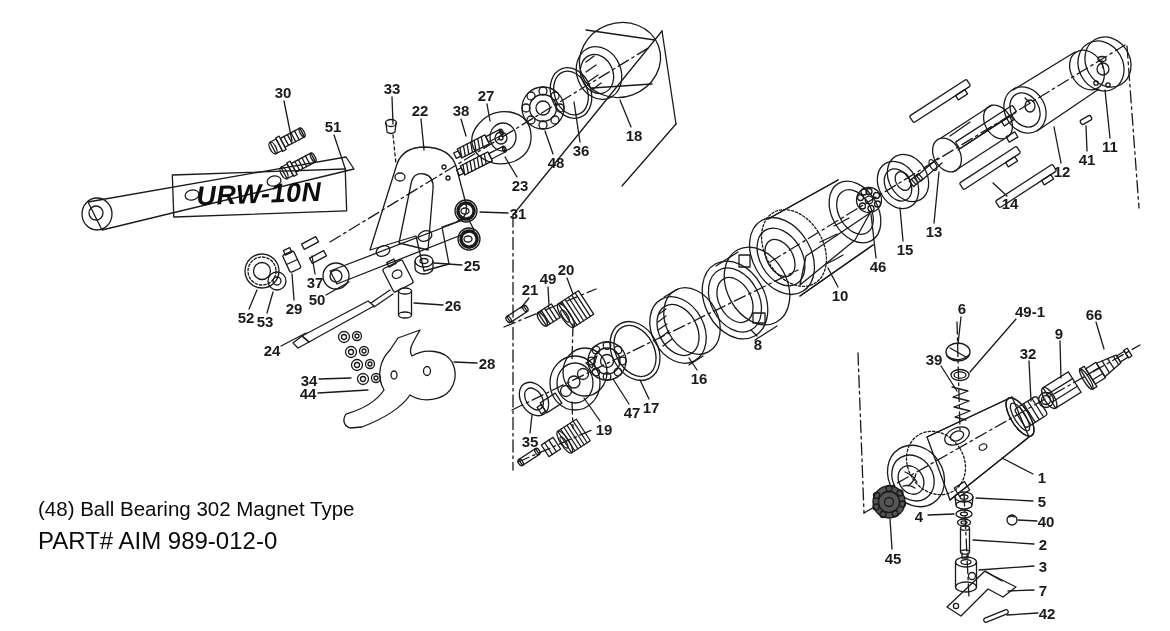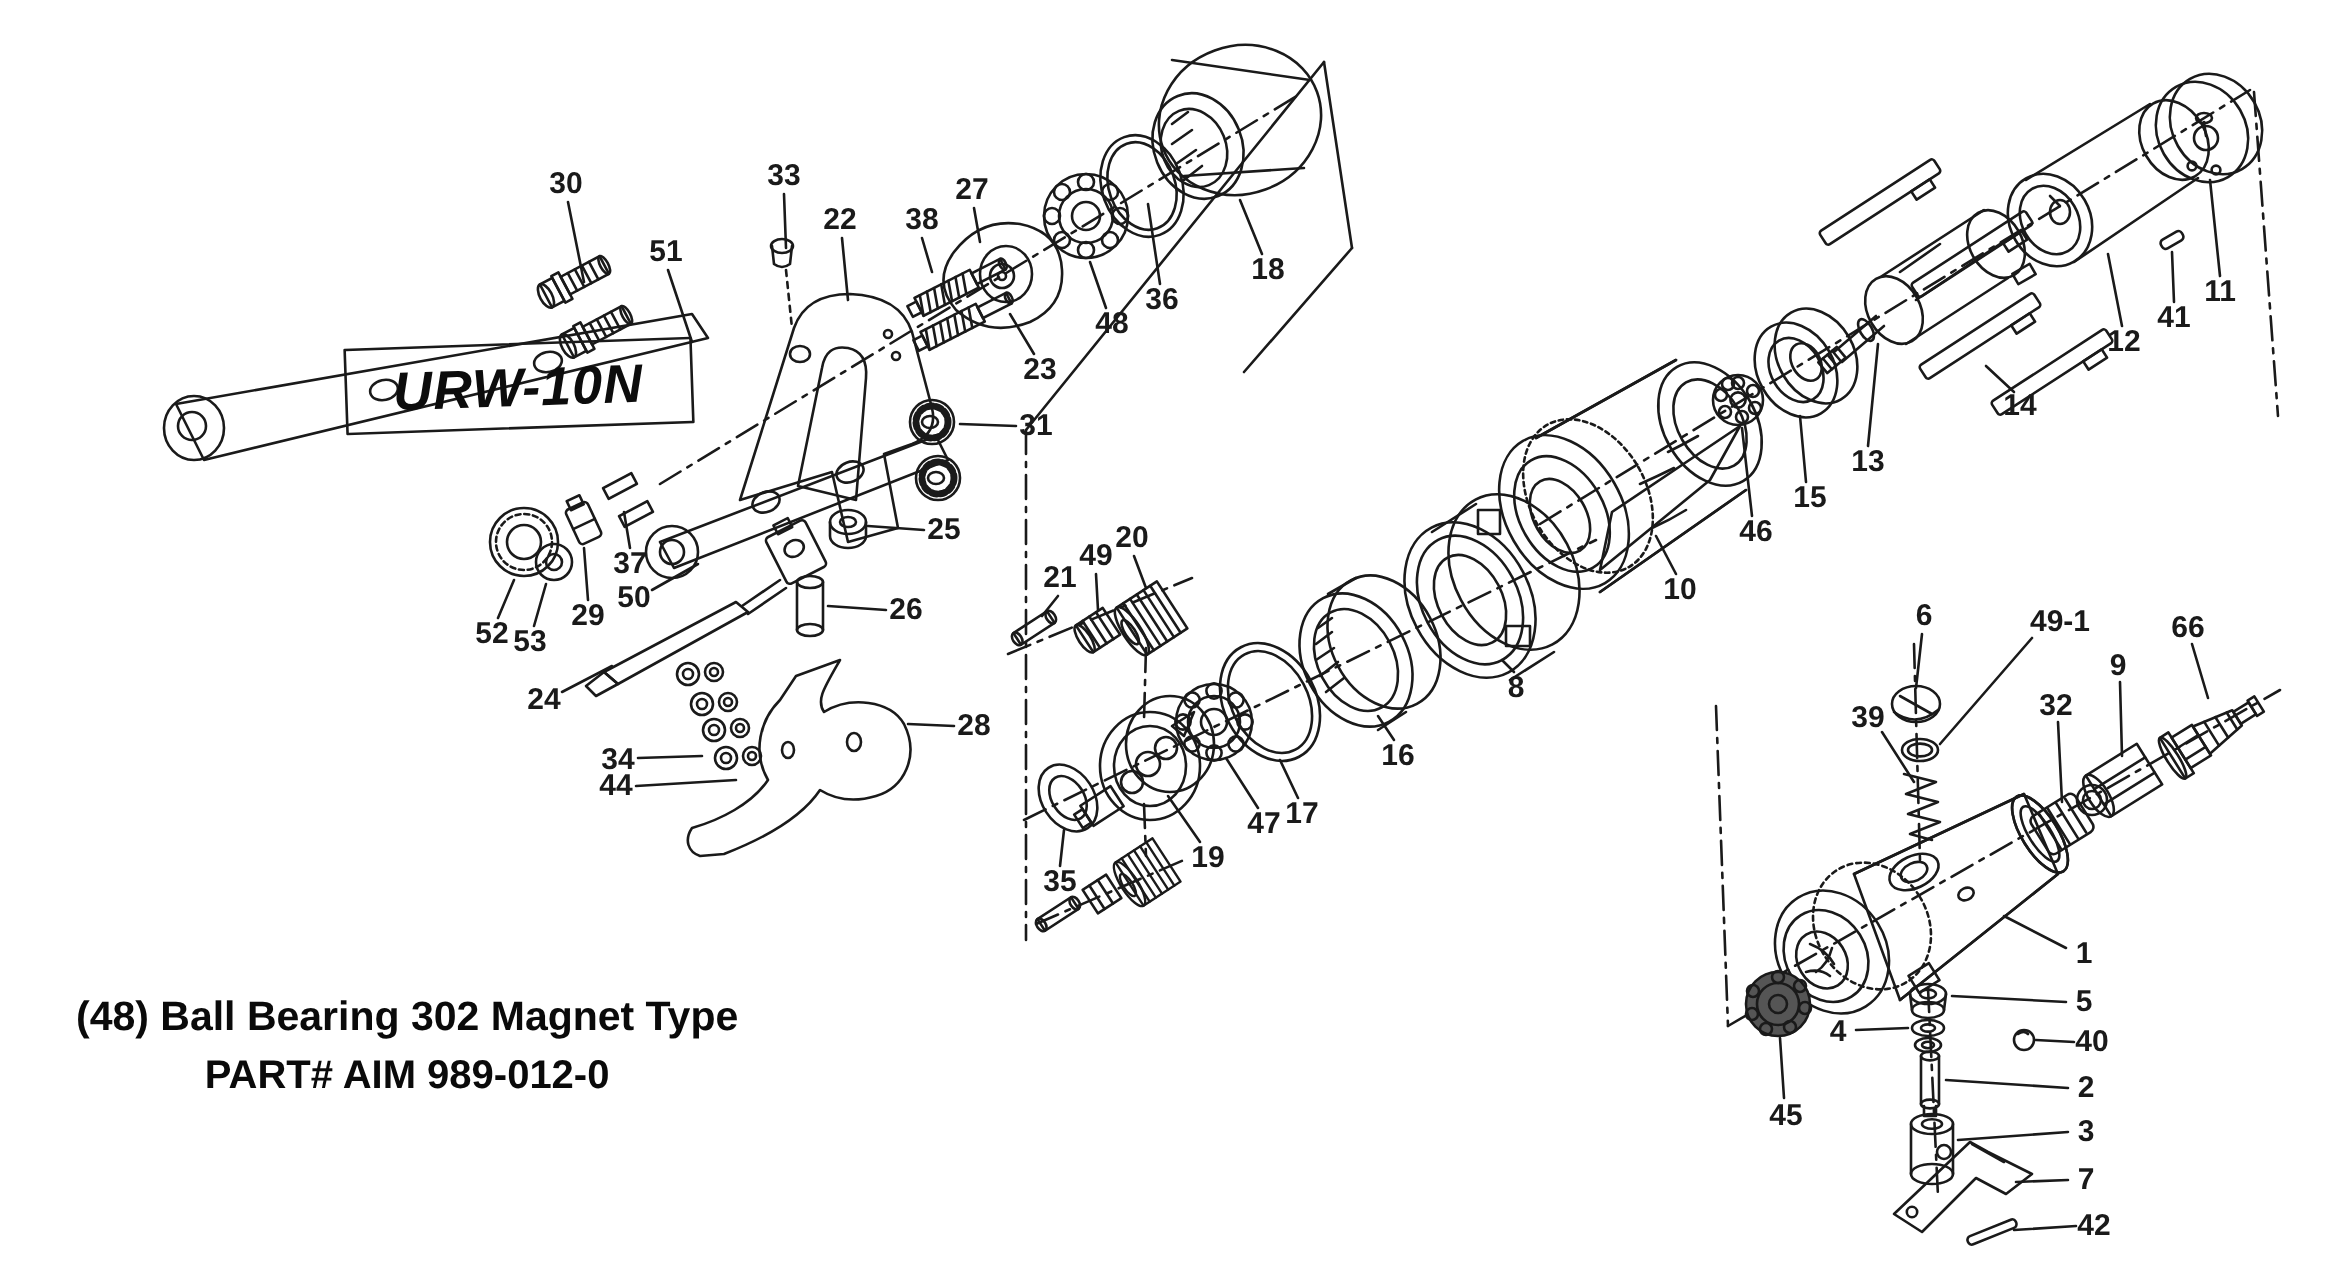--- a/index.html
+++ b/index.html
@@ -16,22 +16,22 @@
   .chain{stroke-width:0.9;stroke-dasharray:12 4 2.5 4;}
   .cons{stroke-width:0.9;}
   .band{fill:none;stroke:var(--band,#3f3f3f);stroke-width:11;stroke-dasharray:2.2 1.9;}
   .band2{fill:none;stroke:var(--band,#3f3f3f);stroke-width:12;stroke-dasharray:2.4 2;}
   .knurlrim{fill:none;stroke:var(--ink,#1a1a1a);stroke-width:5;stroke-dasharray:2.5 1.9;}
   .wstripe{stroke:#999;stroke-width:1.4;}
   .leader{stroke:var(--ink,#1a1a1a);stroke-width:1.05;}
   .plabel{font:700 15px "Liberation Sans",sans-serif;fill:var(--ink,#1a1a1a);text-anchor:middle;dominant-baseline:central;stroke:none;}
   .model-text{font:italic 700 27px "Liberation Sans",sans-serif;fill:#0c0c0c;text-anchor:middle;stroke:none;letter-spacing:0.5px;}
   .model-box{fill:#fff;stroke:#0c0c0c;stroke-width:2.6;}
-  .annotation{position:absolute;left:38px;top:494px;color:#0a0a0a;font-weight:700;font-size:20.5px;line-height:1.45;}
-  .annotation .l2{text-align:center;font-size:20px;}
+  .annotation{position:absolute;left:38px;top:494px;color:#0a0a0a;font-weight:400;font-size:20.5px;line-height:1.45;}
+  .annotation .l2{text-align:left;font-size:24px;}
 </style>
 </head>
 <body>
 
 <div class="stage">
 <svg id="diagram" width="1170" height="631" viewBox="0 0 1170 631">
 
   <defs>
     <g id="bolt">
       <ellipse cx="-17" cy="0" rx="3" ry="6.5" class="fw"></ellipse>

